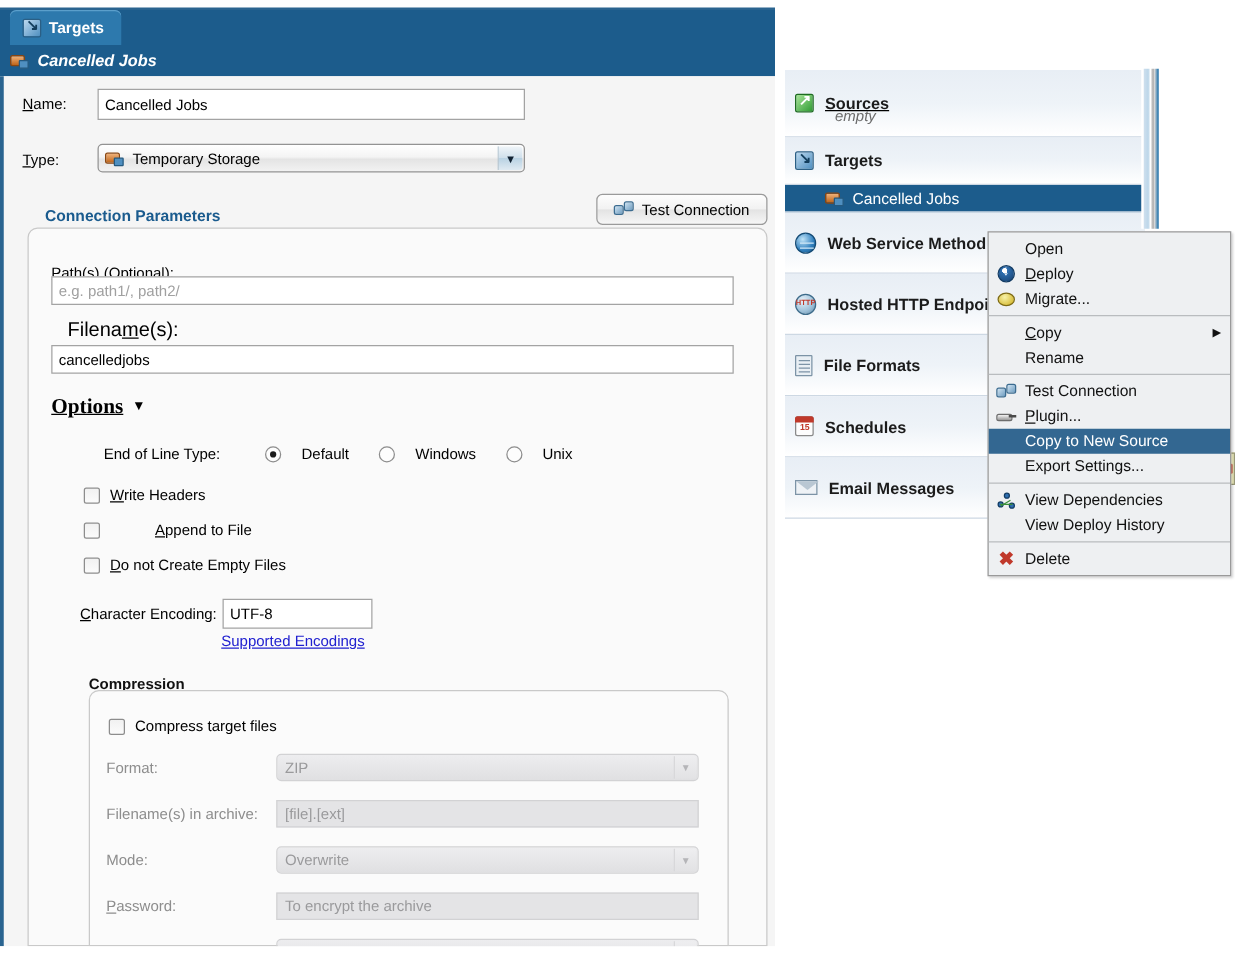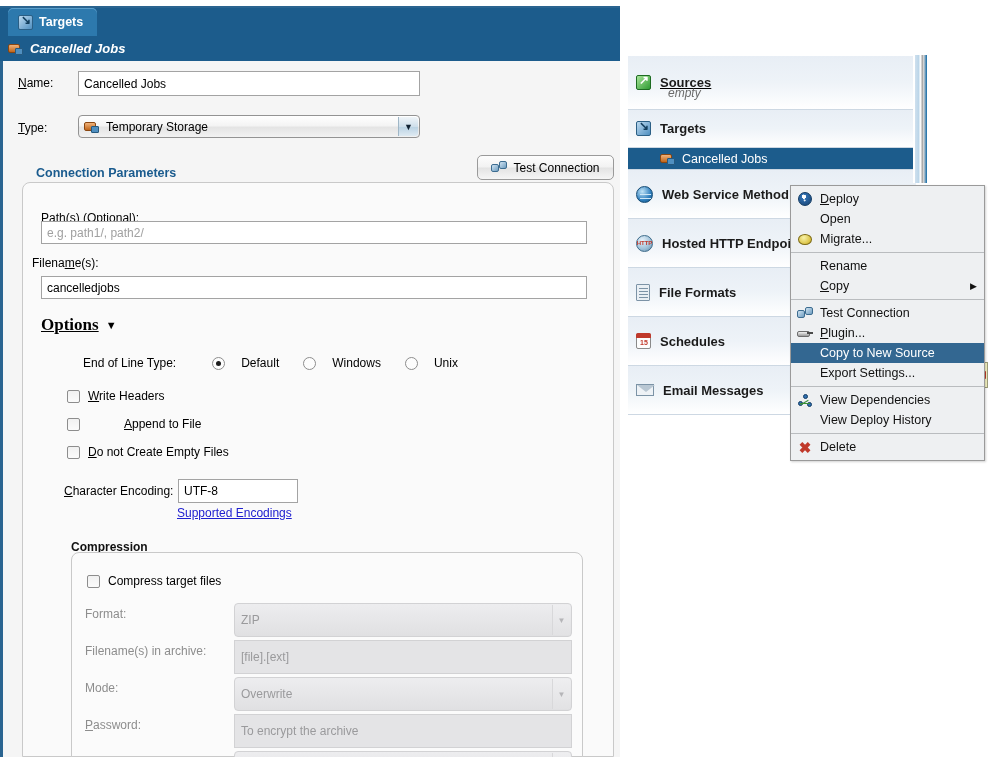--- a/index.html
+++ b/index.html
@@ -93,21 +93,21 @@
   }
 
   #param-box {
     position:absolute; left: 22px; top: 182px; width: 592px; height: 575px;
     border:1px solid #c9c9c9; border-top-left-radius:8px; border-top-right-radius:8px;
     background:#fafafa;
   }
 
   #paths-label { position:absolute; left:41px; top:211px; font-size:12px;}
   #paths-input { position:absolute; left:41px; top:221px; width:546px; height:23px;}
-  #filenames-label { position:absolute; left:32px; top:256px; font-size:12px;}
+  #filenames-label { position:absolute; left:54px; top:256px; font-size:16px;}
   #filenames-input { position:absolute; left:41px; top:276px; width:546px; height:23px;}
 
   #options-header {
     position:absolute; left:41px; top:315px;
     font-size:17px; font-weight:bold; font-family:"Liberation Serif", serif;
     display:flex; align-items:center; gap:7px;
   }
   #options-header .caret{ font-size:11px; }
 
   #eol-row { position:absolute; left:83px; top:356px; display:flex; align-items:center; gap:16px; font-size:12px;}
@@ -143,22 +143,22 @@
     position:absolute; left:71px; top:540px; font-weight:bold; font-size:12px; color:#111;
   }
   #compression-box{
     position:absolute; left:71px; top:552px; width:512px; height:205px;
     border:1px solid #c9c9c9; border-radius:8px 8px 0 0; background:#fbfbfb;
   }
   #cb-compress{ left:87px; top:574px; }
   .dis-lab { position:absolute; font-size:12px; color:#8d8d8d; }
   .dis-field {
     position:absolute; background:#e4e4e6; border:1px solid #d2d2d4;
-    height:34px; display:flex; align-items:center; padding-left:6px;
-    font-size:12px; color:#9a9a9c;margin-left:13px;
+    height:22px; display:flex; align-items:center; padding-left:6px;
+    font-size:12px; color:#9a9a9c;
   }
   .dis-field.combo { border-radius:4px; background: linear-gradient(to bottom,#ededef,#e0e0e2); }
   .dis-field .dis-arrow{
     position:absolute; right:1px; top:1px; bottom:1px; width:18px;
     border-left:1px solid #d8d8da; display:flex; align-items:center; justify-content:center;
     font-size:8px; color:#b5b5b8;
     background: linear-gradient(to bottom,#eeeef0,#e2e2e4);
   }
   #fmt-lab{ left:85px; top:607px; } #fmt-field{ left:221px; top:603px; width:338px;}
   #arc-lab{ left:85px; top:644px; } #arc-field{ left:221px; top:640px; width:338px;}
@@ -458,49 +458,49 @@
     <div class="thumb"></div>
   </div>
 
   <div id="tooltip-sliver">
     <div class="dot"></div>
   </div>
 
   <div id="ctxmenu">
 
     <div class="mi">
+      <span class="mi-ico"></span>
+      <span class="mi-text">Open</span>
+    </div>
+
+    <div class="mi">
       <span class="mi-ico">
           <span class="ic ic-deploy"></span>
         </span>
       <span class="mi-text"><span class="u">D</span>eploy</span>
     </div>
 
     <div class="mi">
-      <span class="mi-ico"></span>
-      <span class="mi-text">Open</span>
-    </div>
-
-    <div class="mi">
       <span class="mi-ico">
           <span class="ic ic-migrate"></span>
         </span>
       <span class="mi-text">Migrate...</span>
     </div>
 
     <div class="msep"></div>
 
     <div class="mi">
       <span class="mi-ico"></span>
-      <span class="mi-text">Rename</span>
-    </div>
-
-    <div class="mi">
-      <span class="mi-ico"></span>
       <span class="mi-text"><span class="u">C</span>opy</span>
       <span class="submark">▶</span>
+    </div>
+
+    <div class="mi">
+      <span class="mi-ico"></span>
+      <span class="mi-text">Rename</span>
     </div>
 
     <div class="msep"></div>
 
     <div class="mi">
       <span class="mi-ico">
         <span class="ic ic-testconn">
             <span class="p1"></span>
             <span class="p2"></span>
           </span>

